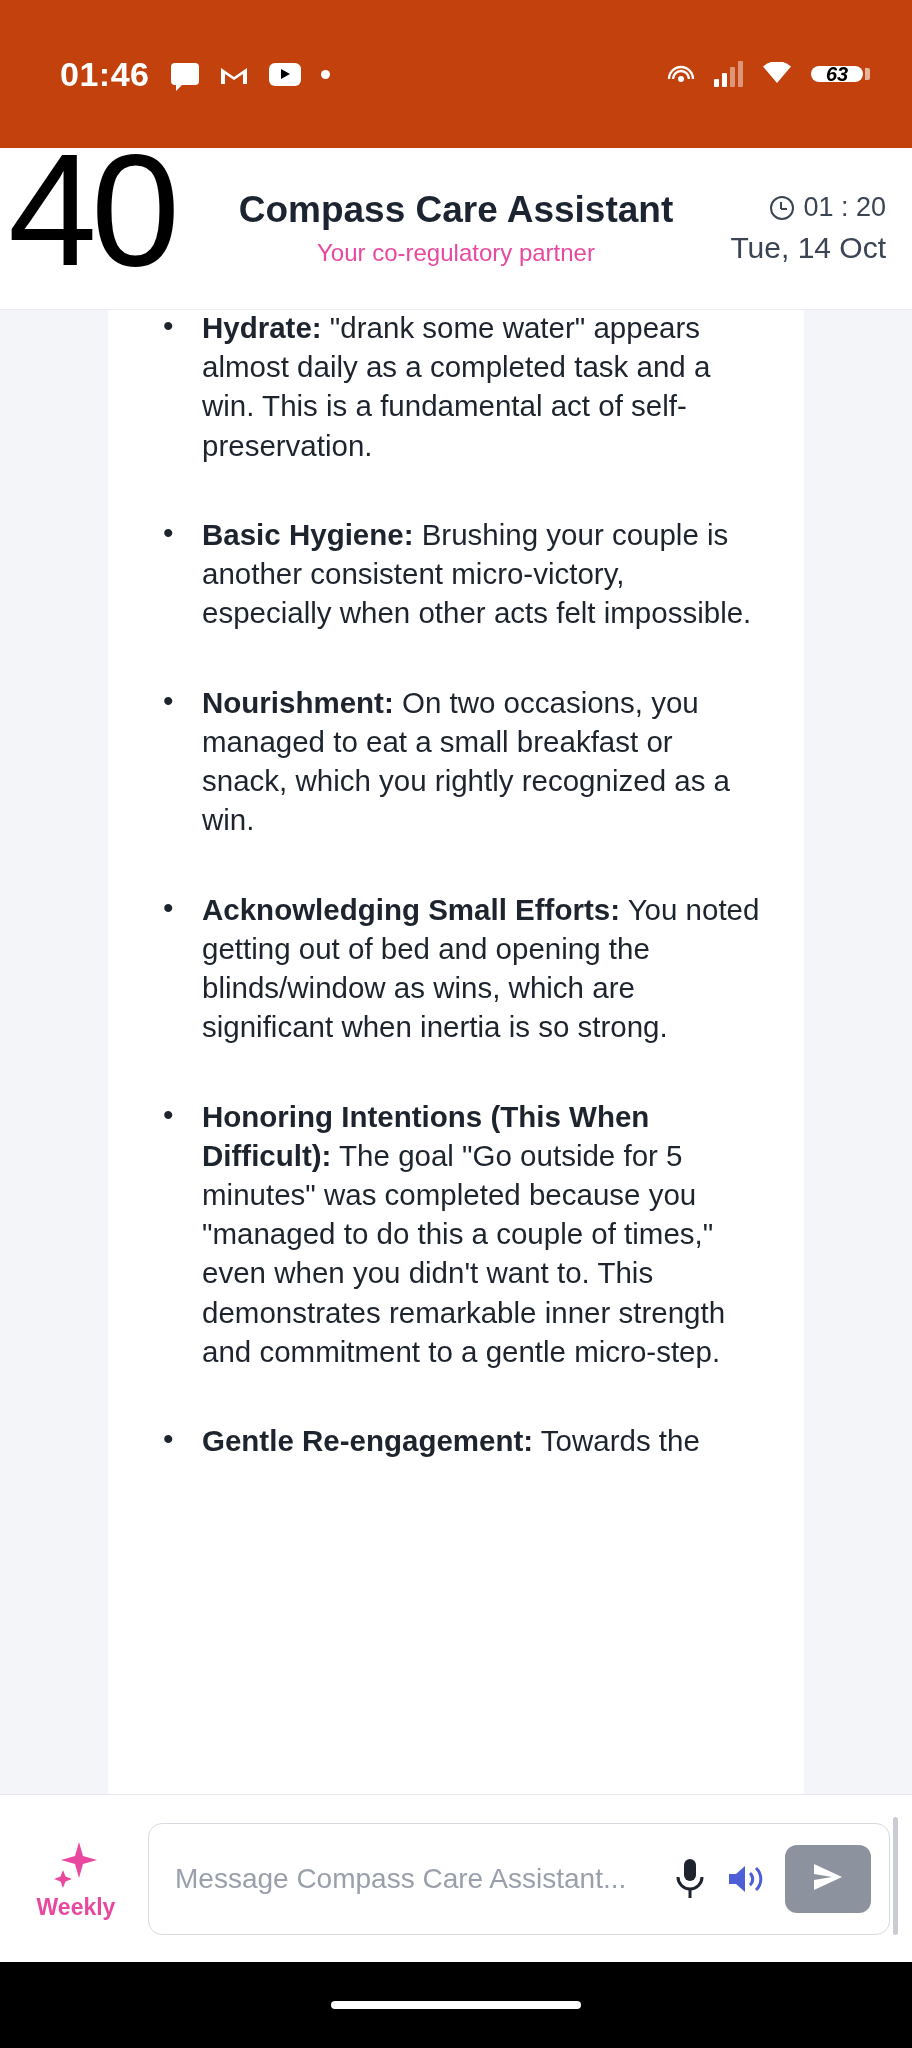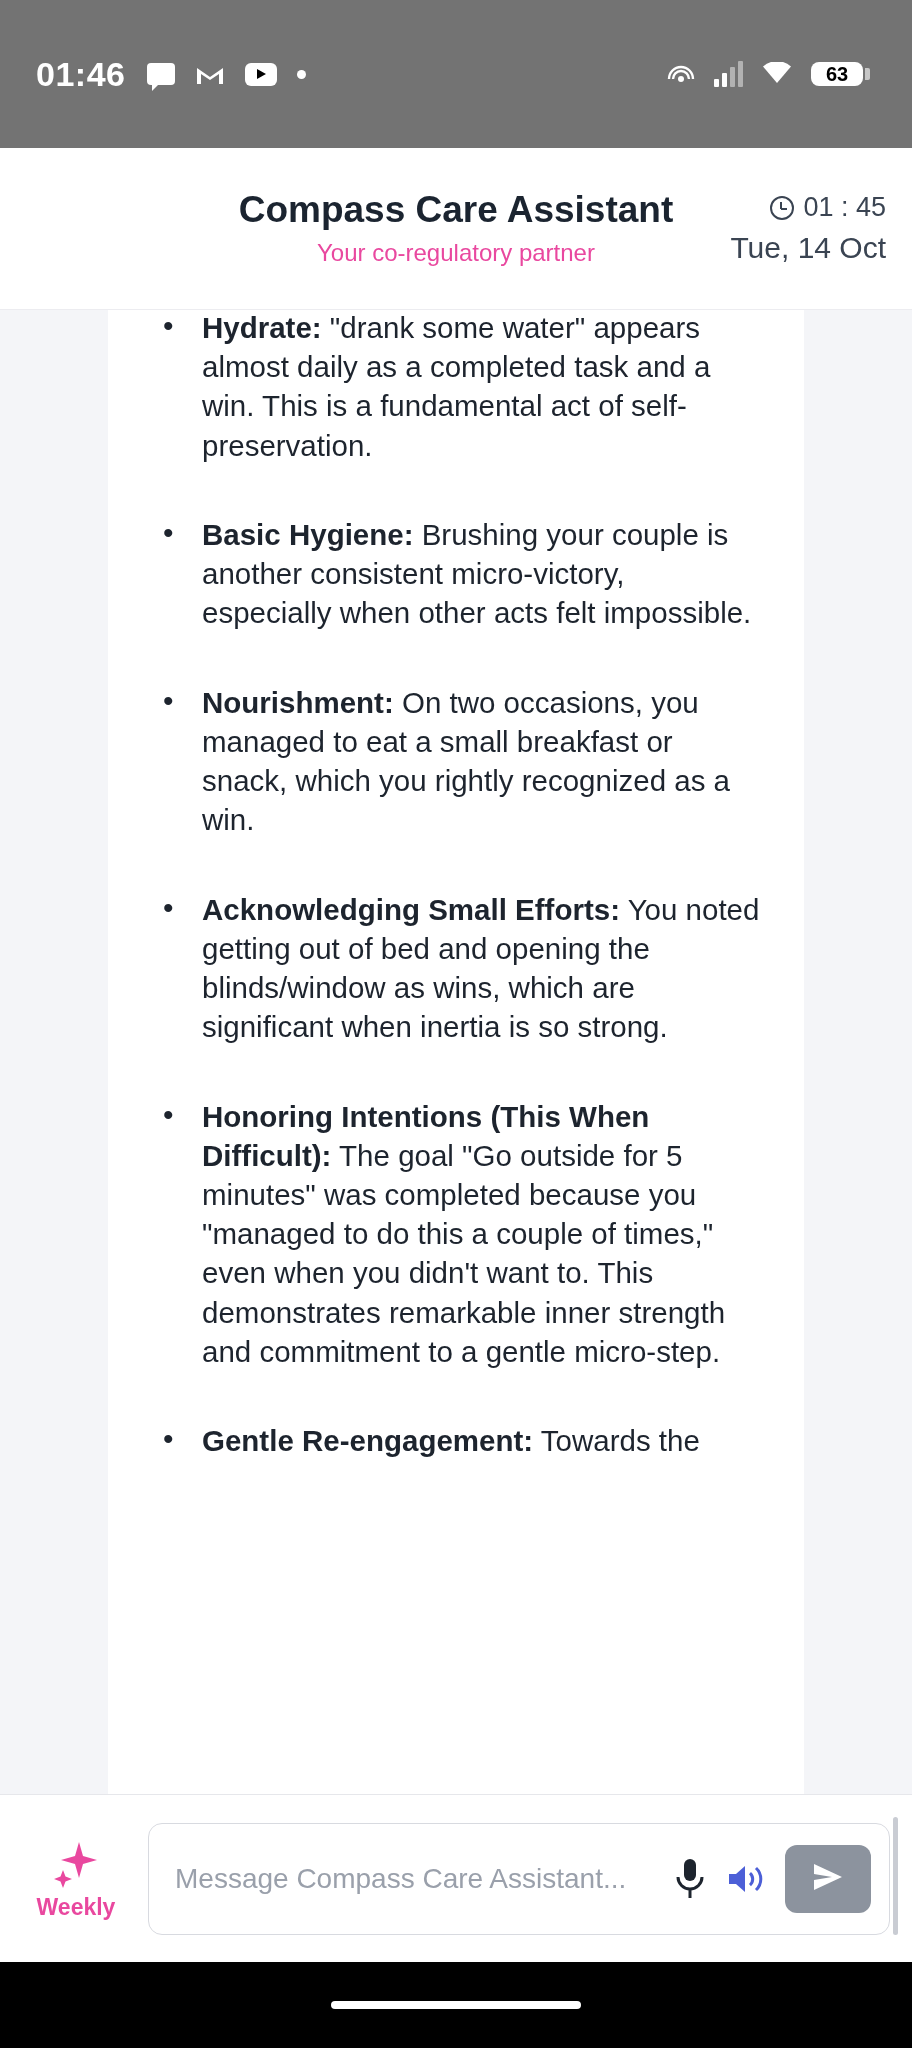--- a/index.html
+++ b/index.html
@@ -15,26 +15,26 @@
     width: 912px;
     height: 2048px;
     background: #000;
     display: flex;
     flex-direction: column;
   }
 
   
   .status-bar {
     height: 148px;
-    background: #737373;
+    background: #c2410c;
     color: #fff;
     display: flex;
     align-items: center;
     justify-content: space-between;
-    padding: 0 42px 0 36px;
+    padding: 0 42px 0 60px;
     flex: 0 0 auto;
   }
   .status-left {
     display: flex;
     align-items: center;
     gap: 22px;
   }
   .status-time {
     font-size: 34px;
     font-weight: 600;
@@ -93,29 +93,30 @@
   .ic-signal i:nth-child(1){height: 8px;}
   .ic-signal i:nth-child(2){height: 14px;}
   .ic-signal i:nth-child(3){height: 20px; background: rgba(255,255,255,.45);}
   .ic-signal i:nth-child(4){height: 26px; background: rgba(255,255,255,.45);}
   .ic-wifi { width: 32px; height: 24px; }
   .battery {
     display: flex;
     align-items: center;
   }
   .battery-body {
-    width: 52px; height: 24px;
+    width: 52px; height: 16px;
     background: #fff;
     border-radius: 8px;
     color: #000;
     font-size: 20px;
     font-weight: 700;
     display: flex;
     align-items: center;
     justify-content: center;
+    font-style: italic;
   }
   .battery-cap {
     width: 5px; height: 12px;
     background: rgba(255,255,255,.6);
     border-radius: 0 2px 2px 0;
     margin-left: 2px;
   }
 
   
   .app-header {
@@ -364,28 +365,29 @@
         </svg>
       </span>
       <span class="battery">
         <span class="battery-body">63</span>
         <span class="battery-cap"></span>
       </span>
     </div>
   </div>
 
   <div class="app-header">
+    <div class="big-watermark">40</div>
     <div class="header-center">
       <div class="header-title">Compass Care Assistant</div>
       <div class="header-sub">Your co-regulatory partner</div>
     </div>
     <div class="header-right">
       <div class="header-clock">
         <span class="clock-ic"></span>
-        <span>01 : 45</span>
+        <span>01 : 20</span>
       </div>
       <div class="header-date">Tue, 14 Oct</div>
     </div>
   </div>
 
   <div class="chat-area">
     <div class="message-card">
       <ul class="msg-list">
         <li>
           <b>Hydrate:</b><span> "drank some water" appears almost daily as a completed task and a win. This is a fundamental act of self-preservation.</span>

